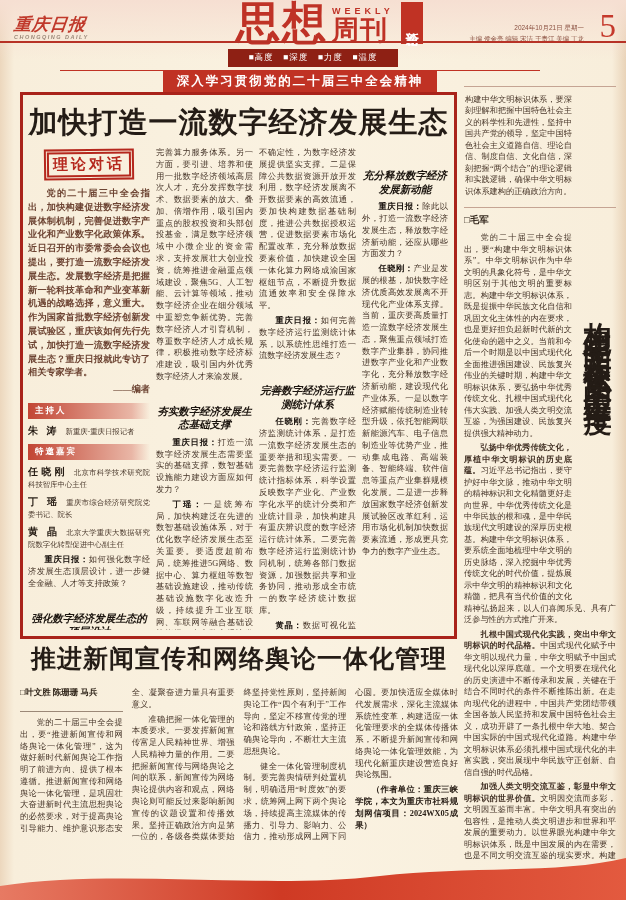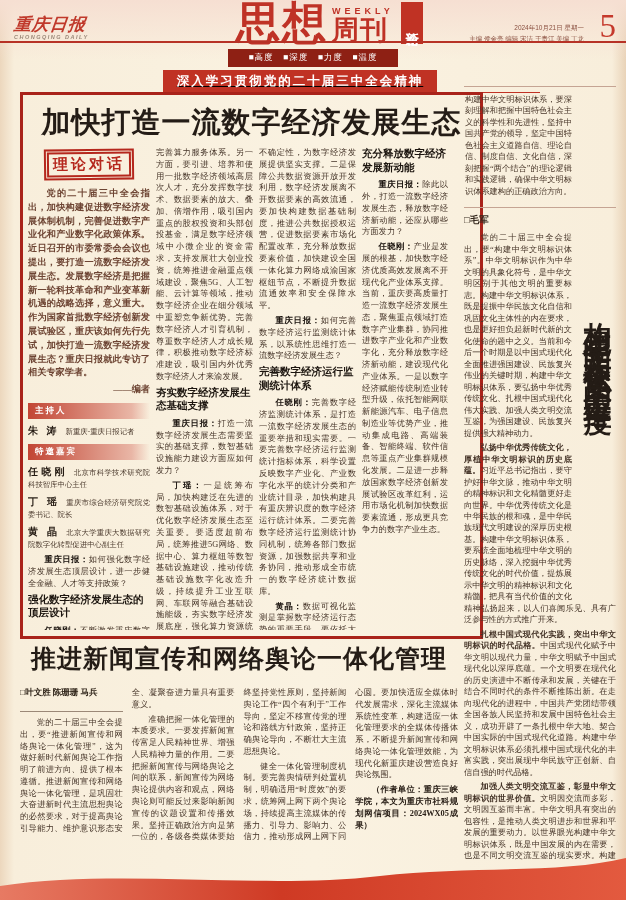--- a/index.html
+++ b/index.html
@@ -17,30 +17,30 @@
   .mast-right{display:flex;flex-direction:column;align-items:flex-start;}
   .mast-weekly{color:#bf3226;font-size:9px;letter-spacing:4px;font-family:"Liberation Sans",sans-serif;font-weight:bold;}
   .mast-sub{color:#bf3226;font-size:27px;font-weight:bold;line-height:1.05;letter-spacing:1px;}
   .badge-xinlun{width:22px;height:42px;background:#c03224;color:#fff;writing-mode:vertical-rl;text-orientation:upright;
         font-size:13px;font-weight:bold;display:flex;align-items:center;justify-content:center;letter-spacing:2px;margin-left:3px;}
   .meta{color:#8a5040;font-size:6.5px;text-align:right;line-height:1.7;font-family:"Liberation Sans",sans-serif;}
   .pageno{color:#c5392c;font-size:33px;font-weight:400;line-height:1;}
   .rule{background:#b73226;height:2px;left:0;width:626px;top:41px;}
   .tagbar{background:#8e2014;color:#fff;font-size:8.5px;letter-spacing:1px;padding:3px 20px;font-family:"Liberation Sans",sans-serif;}
   
-  .banner{display:flex;align-items:flex-end;text-decoration:underline;}
+  .banner{display:flex;align-items:flex-start;}
   .banner .line{flex:1;height:1px;background:#c03224;}
   .banner-box{background:#c03224;color:#fff;font-size:12.5px;font-weight:bold;letter-spacing:2px;padding:3px 14px;white-space:nowrap;}
   
   .main-box{border:3px solid #a9231a;}
   .headline{width:100%;text-align:center;font-size:29px;font-weight:bold;color:#241c16;letter-spacing:1px;}
   .col{overflow:hidden;}
   .blk{margin:0 0 3px 0;font-size:8.3px;line-height:1.42;color:#443327;text-align:justify;text-indent:2em;}
   .blk-cont{text-indent:0;}
-  .blk-sub{font-size:10.5px;font-weight:bold;color:#1c150f;text-align:left;text-indent:0;margin:0 0 5px;line-height:1.3;}
+  .blk-sub{font-size:10.5px;font-weight:bold;color:#1c150f;text-align:center;text-indent:0;margin:22px 0 5px;line-height:1.3;font-style:italic;}
   .blk-q b,.blk-a b{color:#17100b;}
   .blk-sign{text-align:right;text-indent:0;font-weight:bold;color:#5f4434;}
   .blk-attr{font-weight:bold;color:#2a2018;}
   .kicker{width:86px;margin:2px auto 7px;border:2px solid #b5271d;box-shadow:0 0 0 1px #f8eedb inset,0 0 0 3px #b5271d inset;
           color:#b5271d;font-size:15px;font-weight:bold;text-align:center;letter-spacing:3px;padding:4px 0;transform:rotate(-.7deg);}
   .intro .blk{font-size:9.2px;font-weight:bold;color:#6d4433;line-height:1.5;}
   .label-bar{background:linear-gradient(90deg,#c24534,#e9b6a6 85%,rgba(233,182,166,0));color:#fff;font-weight:bold;
              font-size:8.5px;padding:2px 0 2px 7px;margin:6px 0 4px;letter-spacing:2px;font-family:"Liberation Sans",sans-serif;}
   .people .blk{font-size:7.4px;color:#4a392c;text-indent:0;line-height:1.5;margin-bottom:4px;}
   .people .blk b{font-size:10px;color:#241a12;letter-spacing:3px;margin-right:6px;}
@@ -90,21 +90,21 @@
   <div class="abs" style="left:0;top:46px;width:626px;text-align:center;">
     <span class="tagbar" style="display:inline-block;">■高度　■深度　■力度　■温度</span>
   </div>
 
   <div class="abs banner" style="left:60px;top:70px;width:480px;">
     <div class="line"></div>
     <div class="banner-box">深入学习贯彻党的二十届三中全会精神</div>
     <div class="line"></div>
   </div>
 
-  <div class="abs main-box" style="left:20px;top:92px;width:431px;height:541px;padding-left:26px;">
+  <div class="abs main-box" style="left:20px;top:92px;width:431px;height:541px;">
     <div class="abs headline" style="top:8px;left:0;">加快打造一流数字经济发展生态</div>
 
     <div class="abs col" style="left:5px;top:52px;width:122px;height:483px;">
       <div class="kicker">理论对话</div>
       <div class="intro">
           <p class="blk blk-p">党的二十届三中全会指出，加快构建促进数字经济发展体制机制，完善促进数字产业化和产业数字化政策体系。近日召开的市委常委会会议也提出，要打造一流数字经济发展生态。发展数字经济是把握新一轮科技革命和产业变革新机遇的战略选择，意义重大。作为国家首批数字经济创新发展试验区，重庆该如何先行先试，加快打造一流数字经济发展生态？重庆日报就此专访了相关专家学者。</p>
           <p class="blk blk-sign">——编者</p>
         </div>
       <div class="label-bar">主持人</div>
       <div class="people">

